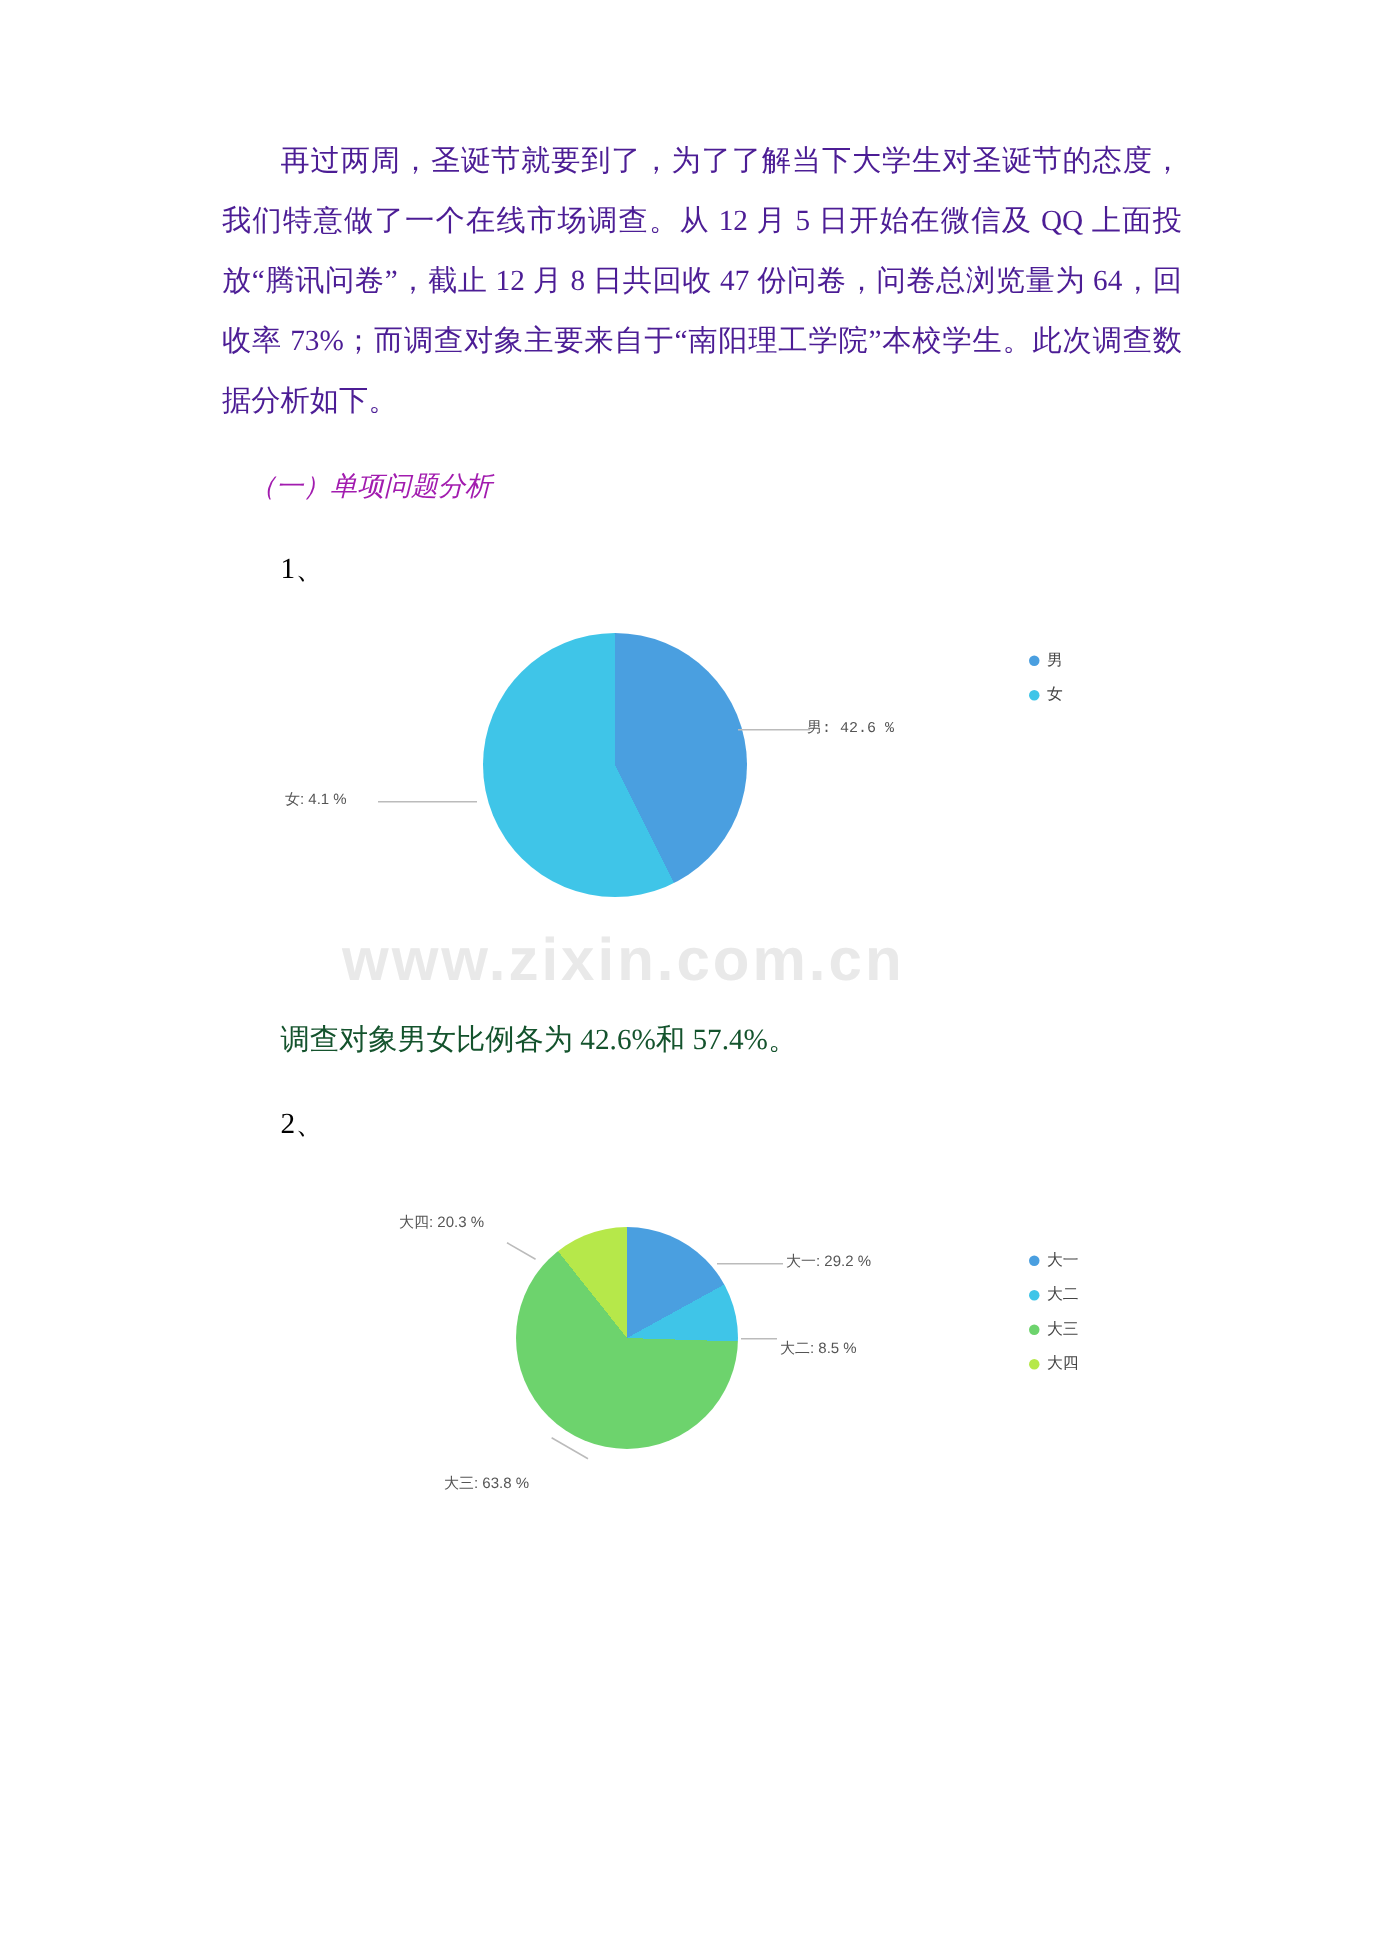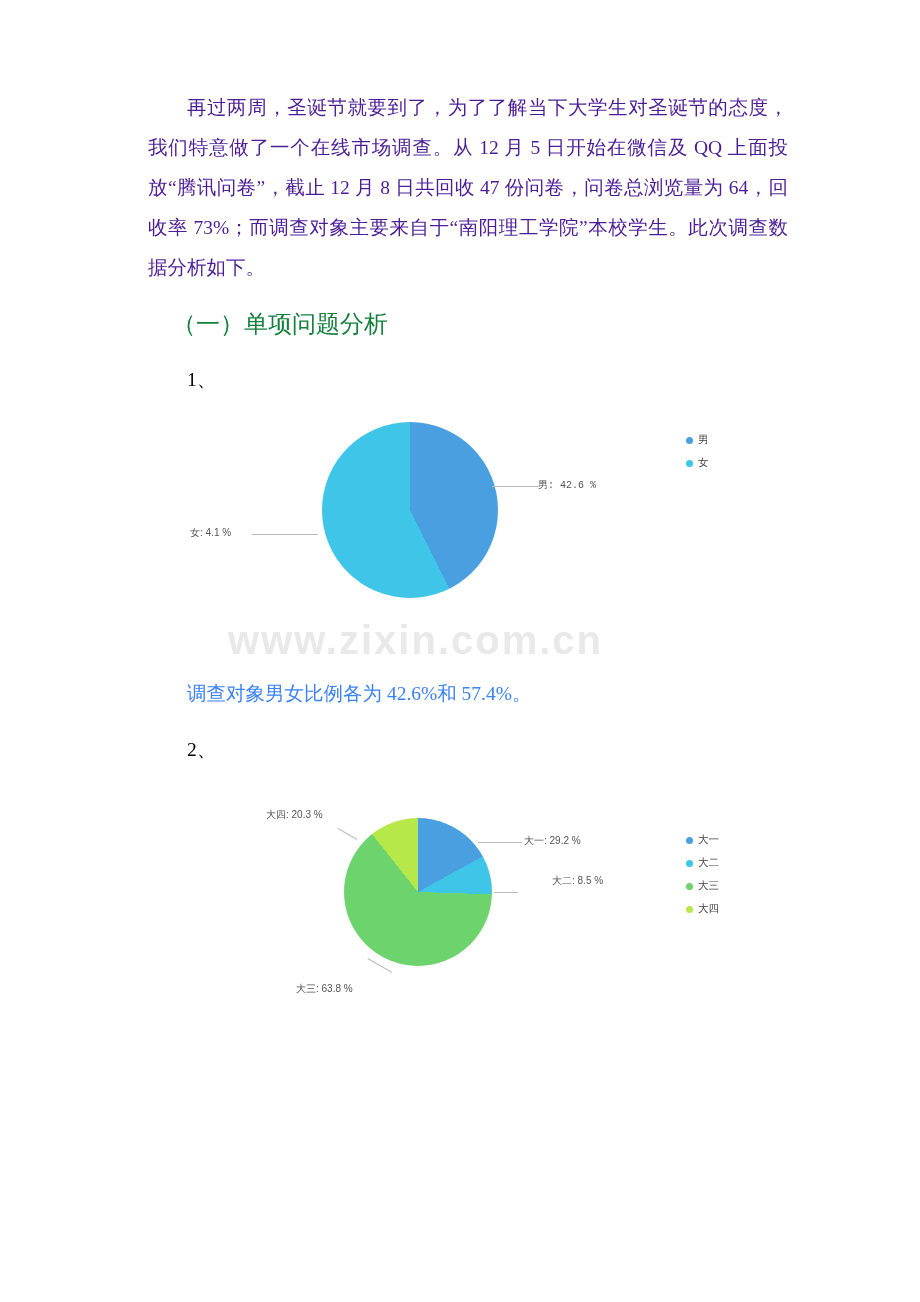--- a/index.html
+++ b/index.html
@@ -39,39 +39,40 @@
   }
   p.body-para {
     font-size: 19.5px;
     line-height: 40px;
     text-align: justify;
     margin: 0 0 14px 0;
     text-indent: 2em;
     color: #4c1d95;
   }
   p.sec-head {
-    font-size: 24px;
+    font-size: 18px;
     line-height: 40px;
     margin: 16px 0 6px 0;
     text-indent: 1em;
-    color: #15803d;
+    color: #a21caf;
+    font-style: italic;
   }
   p.q-num {
     font-size: 19.5px;
     line-height: 40px;
     margin: 16px 0 0 0;
     text-indent: 2em;
     color: #000;
   }
   p.caption {
     font-size: 19.5px;
     line-height: 40px;
     margin: 10px 0 0 0;
     text-indent: 2em;
-    color: #3b82f6;
+    color: #14532d;
   }
 
   
   .chart-block {
     position: relative;
     width: 640px;
   }
   .chart-1 { height: 250px; margin-top: 14px; }
   .chart-2 { height: 245px; margin-top: 16px; }
 
@@ -185,21 +186,21 @@
                 #b6e84a 321.5deg 360deg);"></div>
       </div>
 
       <div class="leader" style="left:190px; top:42px; width:22px; transform:rotate(30deg); transform-origin:left center;"></div>
       <div class="pie-label" style="left:118px; top:22px;">大四: 20.3 %</div>
 
       <div class="leader" style="left:330px; top:56px; width:44px;"></div>
       <div class="pie-label" style="left:376px; top:48px;">大一: 29.2 %</div>
 
       <div class="leader" style="left:346px; top:106px; width:24px;"></div>
-      <div class="pie-label" style="left:372px; top:88px;margin-left:32px;">大二: 8.5 %</div>
+      <div class="pie-label" style="left:372px; top:106px;">大二: 8.5 %</div>
 
       <div class="leader" style="left:216px; top:186px; width:28px; transform:rotate(30deg); transform-origin:right center;"></div>
       <div class="pie-label" style="left:148px; top:196px;">大三: 63.8 %</div>
 
       <div class="legend" style="left:538px; top:48px;">
         <div class="legend-row">
           <span class="legend-dot" style="background:#4a9fe0;"></span>
           <span>大一</span>
         </div>
         <div class="legend-row">

